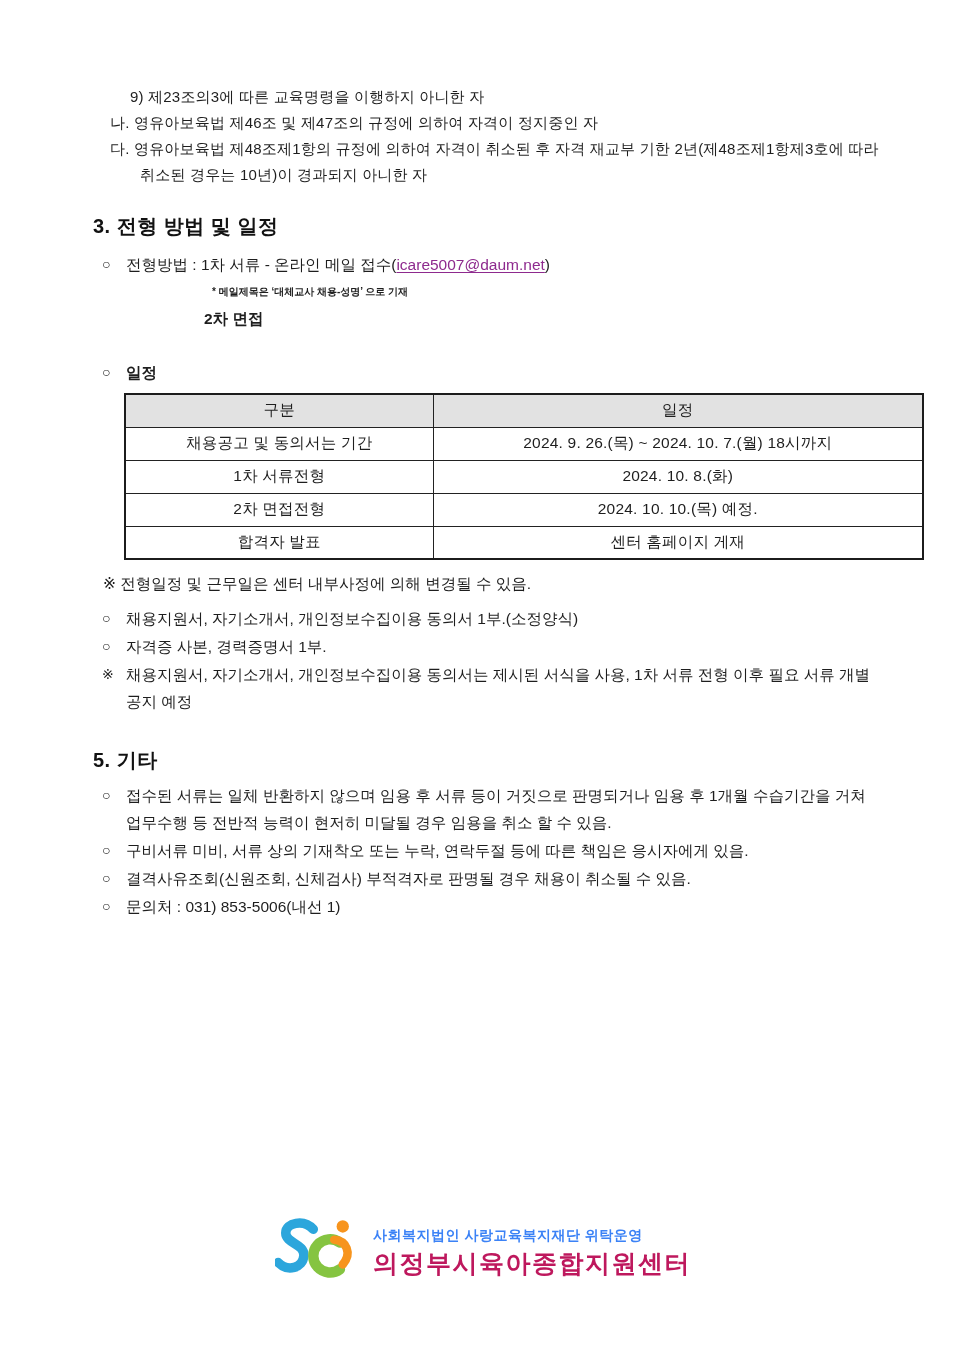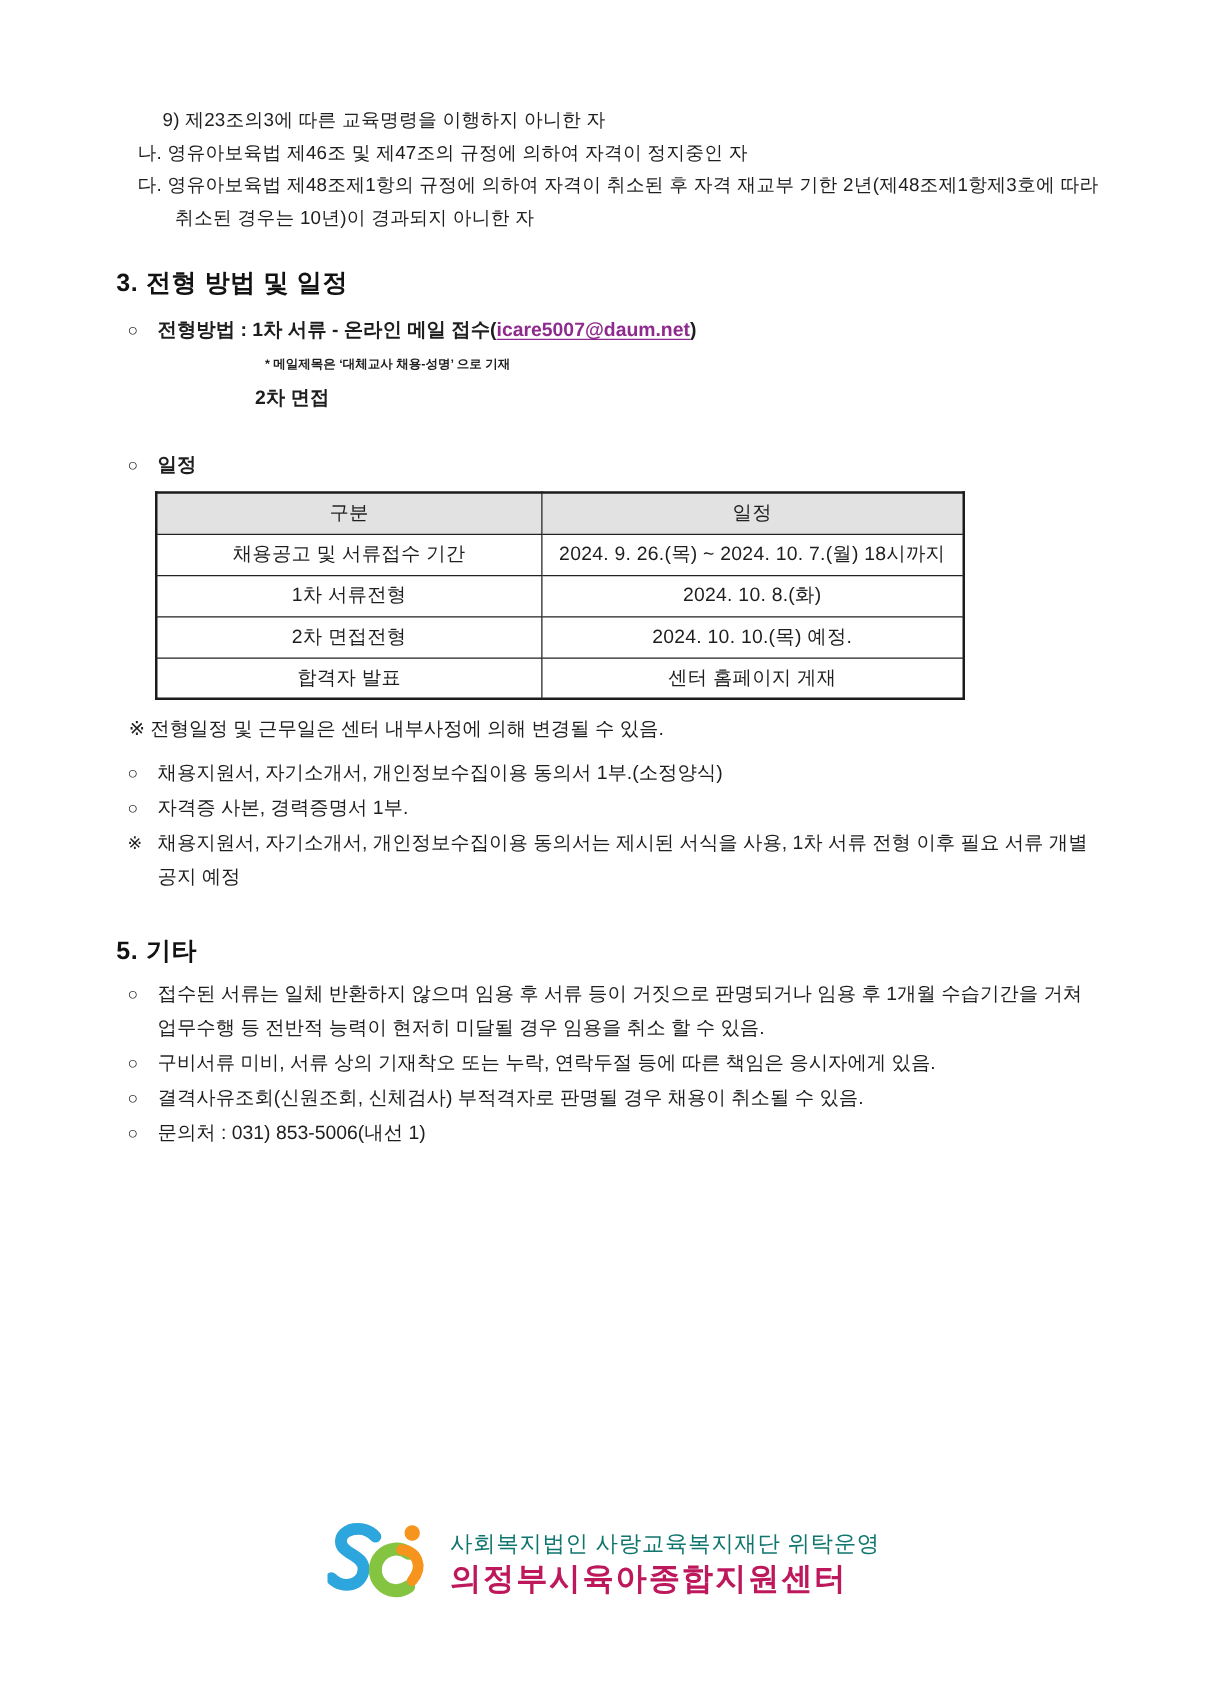--- a/index.html
+++ b/index.html
@@ -51,21 +51,21 @@
     line-height: 27px;
   }
   .row .bullet {
     flex: none;
     width: 24px;
     margin-left: 9px;
     font-size: 14px;
     line-height: 27px;
   }
   .row .txt { flex: 1; }
-  .bold { font-weight: 700; }
+  .bold { font-weight: 400; }
 
   .method-row { margin-top: 11px; }
   .method-note {
     padding-left: 119px;
     font-size: 10px;
     font-weight: 700;
     line-height: 27px;
   }
   .method-line2 {
     padding-left: 111px;
@@ -78,21 +78,21 @@
     text-decoration: underline;
     text-underline-offset: 2px;
     cursor: pointer;
   }
 
   .schedule-row { margin-top: 27px; font-weight: 700; }
 
   
   table.schedule {
     margin: 7px 0 0 31px;
-    width: 648px;
+    width: 800px;
     border-collapse: collapse;
     table-layout: fixed;
   }
   table.schedule th, table.schedule td {
     border: 1.6px solid #222222;
     height: 33px;
     text-align: center;
     vertical-align: middle;
     font-size: 15.5px;
     font-weight: 400;
@@ -125,23 +125,23 @@
     justify-content: center;
   }
   .footer-inner {
     display: flex;
     align-items: center;
     gap: 10px;
   }
   .footer-logo { flex: none; }
   .footer-texts { display: flex; flex-direction: column; }
   .footer-small {
-    font-size: 18px;
-    font-weight: 400;
-    color: #0f766e;
+    font-size: 14px;
+    font-weight: 700;
+    color: #3b82f6;
     letter-spacing: 0.5px;
     line-height: 18px;
   }
   .footer-large {
     font-size: 25px;
     font-weight: 600;
     color: #be185d;
     letter-spacing: 1.5px;
     line-height: 38px;
   }
@@ -177,21 +177,21 @@
       <colgroup>
           <col class="col1">
           <col>
         </colgroup>
       <tbody>
           <tr>
         <th>구분</th>
         <th>일정</th>
       </tr>
       <tr>
-        <td>채용공고 및 서류접수 기간</td>
+        <td>채용공고 및 동의서는 기간</td>
         <td>2024. 9. 26.(목) ~ 2024. 10. 7.(월) 18시까지</td>
       </tr>
       <tr>
         <td>1차 서류전형</td>
         <td>2024. 10. 8.(화)</td>
       </tr>
       <tr>
         <td>2차 면접전형</td>
         <td>2024. 10. 10.(목) 예정.</td>
       </tr>

